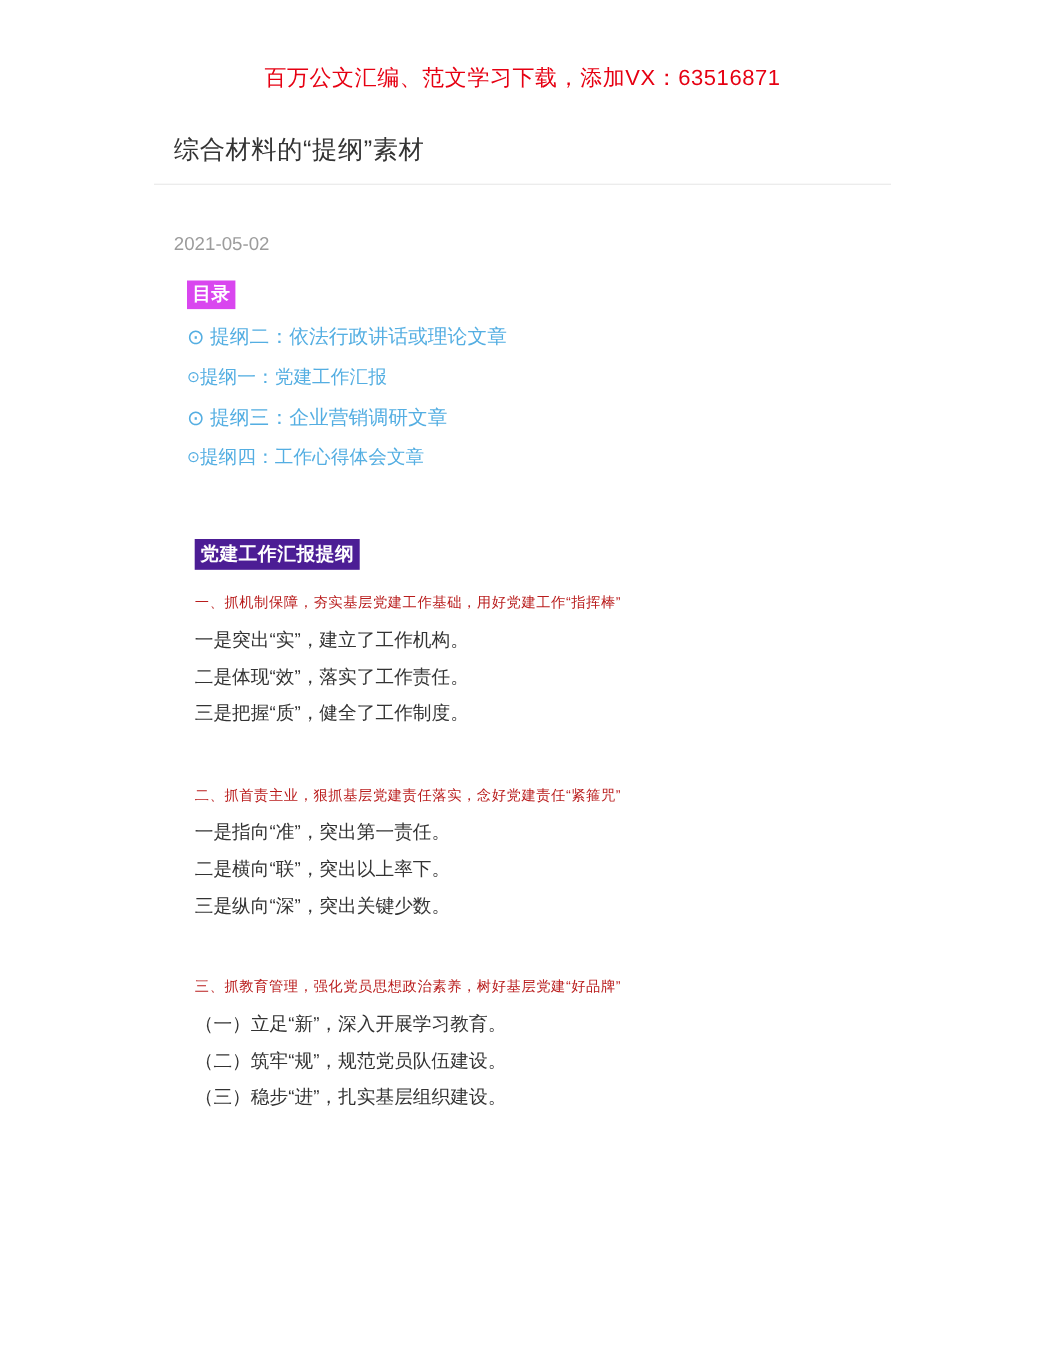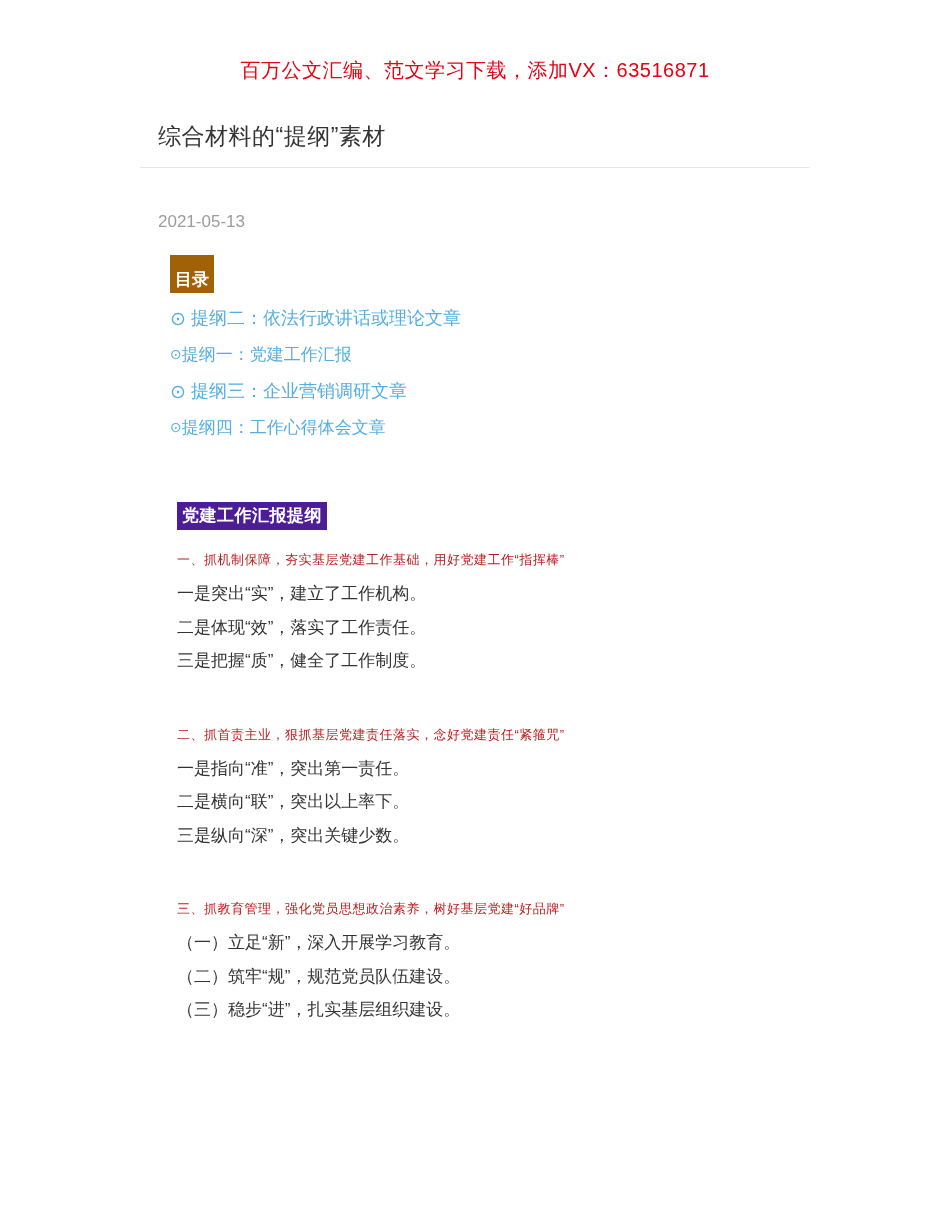--- a/index.html
+++ b/index.html
@@ -47,25 +47,25 @@
     width: 632px;
     font-size: 17.5px;
     line-height: 30px;
     color: #333333;
   }
   .toc {
     margin: 23px 0 0 30px;
   }
   .toc-title {
     display: inline-block;
-    background: #a16207;
+    background: #d946ef;
     color: #ffffff;
     font-size: 17px;
     font-weight: bold;
-    padding: 13px 5px 2px 5px;
+    padding: 1px 5px 2px 5px;
   }
   .toc-list {
     margin-top: 3px;
   }
   .toc-item {
     margin-top: 13px;
     font-size: 17px;
     color: #54aee2;
     cursor: pointer;
   }
@@ -119,21 +119,21 @@
 </head>
 <body>
 
 <div class="notice">百万公文汇编、范文学习下载，添加VX：63516871</div>
 
 <div class="article">
 
   <h1 class="title">综合材料的“提纲”素材</h1>
   <hr class="divider">
 
-  <div class="date">2021-05-13</div>
+  <div class="date">2021-05-02</div>
 
   <div class="toc">
     <span class="toc-title">目录</span>
     <div class="toc-list">
       <div class="toc-item lg">
         <span class="bullet">⊙</span><span>提纲二：依法行政讲话或理论文章</span>
       </div>
       <div class="toc-item">
         <span class="bullet">⊙</span><span>提纲一：党建工作汇报</span>
       </div>

